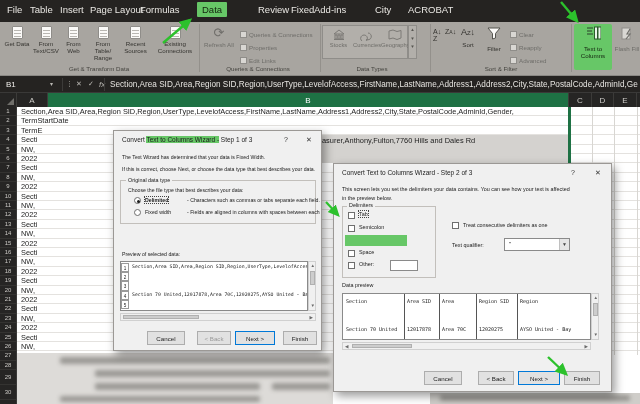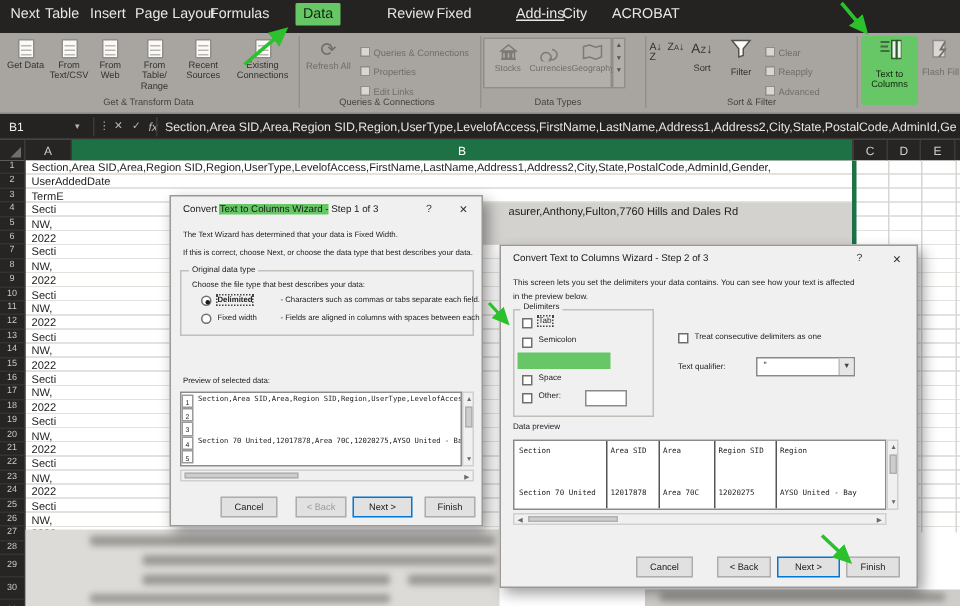--- a/index.html
+++ b/index.html
@@ -74,29 +74,29 @@
   .ddown{position:absolute;background:#fff;border:1px solid #8a8a8a;font-size:6px;color:#1b1b1b;}
   .ddown .arr{position:absolute;right:0;top:0;bottom:0;width:10px;background:#e6e6e6;border-left:1px solid #c0c0c0;font-size:5px;color:#444;text-align:center;line-height:11px;}
   svg#arrows{position:absolute;left:0;top:0;z-index:99;pointer-events:none;}
 </style>
 </head>
 <body>
 
 <div id="stage">
 
   <div class="abs" id="tabbar">
-      <span class="rtab" style="left: 7px;">Next</span>
+      <span class="rtab" style="left: 7px;">File</span>
       <span class="rtab" style="left: 30px;">Table</span>
       <span class="rtab" style="left: 60px;">Insert</span>
       <span class="rtab" style="left: 90px;">Page Layout</span>
       <span class="rtab" style="left: 140px;">Formulas</span>
       <span class="rtab active" style="left: 197px;">Data</span>
       <span class="rtab" style="left: 258px;">Review</span>
       <span class="rtab" style="left: 291px;">Fixed</span>
-      <span class="rtab" style="left: 344px; text-decoration: underline;">Add-ins</span>
+      <span class="rtab" style="left: 314px;">Add-ins</span>
       <span class="rtab" style="left: 375px;">City</span>
       <span class="rtab" style="left: 408px;">ACROBAT</span>
     </div>
 
   <div class="abs" id="ribbon">
     <div id="g1">
         <div class="rbtn" style="left: 2px; top: 4px; width: 30px; position: absolute;">
           <div class="idoc"></div>
           <div class="rlbl">Get Data</div>
         </div>
@@ -253,21 +253,21 @@
       <div class="rnum" style="top: 235px; height: 9.4px; line-height: 9.4px; position: absolute;">26</div>
       <div class="rnum" style="top: 244.4px; height: 9.4px; line-height: 9.4px; position: absolute;">27</div>
       <div class="rnum" style="top: 253.8px; height: 9.4px; line-height: 9.4px; position: absolute;">28</div>
       <div class="rnum" style="top: 263px; height: 15px; line-height: 15px; position: absolute;">29</div>
       <div class="rnum" style="top: 278px; height: 15px; line-height: 15px; position: absolute;">30</div>
       <div class="rnum" style="top: 293px; height: 15px; line-height: 15px; position: absolute;">31</div>
     </div>
 
   <div id="celltexts">
       <div class="cellt" style="left: 21px; top: 107px; width: 547px; position: absolute;">Section,Area SID,Area,Region SID,Region,UserType,LevelofAccess,FirstName,LastName,Address1,Address2,City,State,PostalCode,AdminId,Gender,</div>
-      <div class="cellt" style="left: 21px; top: 116.4px; width: 547px; position: absolute;">UserAddedDate</div>
+      <div class="cellt" style="left: 21px; top: 116.4px; width: 547px; position: absolute;">TermStartDate</div>
       <div class="cellt" style="left: 21px; top: 125.8px; width: 547px; position: absolute;">TermE</div>
       <div class="cellt" style="left: 21px; top: 135.2px; width: 547px; position: absolute;">Secti</div>
       <div class="cellt" style="left: 21px; top: 144.6px; width: 547px; position: absolute;">NW,</div>
       <div class="cellt" style="left: 21px; top: 154px; width: 547px; position: absolute;">2022</div>
       <div class="cellt" style="left: 21px; top: 163.4px; width: 547px; position: absolute;">Secti</div>
       <div class="cellt" style="left: 21px; top: 172.8px; width: 547px; position: absolute;">NW,</div>
       <div class="cellt" style="left: 21px; top: 182.2px; width: 547px; position: absolute;">2022</div>
       <div class="cellt" style="left: 21px; top: 191.6px; width: 547px; position: absolute;">Secti</div>
       <div class="cellt" style="left: 21px; top: 201px; width: 547px; position: absolute;">NW,</div>
       <div class="cellt" style="left: 21px; top: 210.4px; width: 547px; position: absolute;">2022</div>
@@ -281,21 +281,21 @@
       <div class="cellt" style="left: 21px; top: 285.6px; width: 547px; position: absolute;">NW,</div>
       <div class="cellt" style="left: 21px; top: 295px; width: 547px; position: absolute;">2022</div>
       <div class="cellt" style="left: 21px; top: 304.4px; width: 547px; position: absolute;">Secti</div>
       <div class="cellt" style="left: 21px; top: 313.8px; width: 547px; position: absolute;">NW,</div>
       <div class="cellt" style="left: 21px; top: 323.2px; width: 547px; position: absolute;">2022</div>
       <div class="cellt" style="left: 21px; top: 332.6px; width: 547px; position: absolute;">Secti</div>
       <div class="cellt" style="left: 21px; top: 342px; width: 547px; position: absolute;">NW,</div>
       <div class="cellt" style="left: 21px; top: 351.4px; width: 547px; position: absolute;">2022</div>
       <div class="cellt" style="left: 21px; top: 360.8px; width: 547px; position: absolute;">Secti</div>
     </div>
-  <div class="cellt" style="left:339px;top:135.8px;width:209px">asurer,Anthony,Fulton,7760 Hills and Dales Rd</div>
+  <div class="cellt" style="left:322px;top:135.8px;width:209px">asurer,Anthony,Fulton,7760 Hills and Dales Rd</div>
 
   <div class="abs" id="colB-border"></div>
 
   <div class="abs" id="blurpanelL">
     <div class="blurbar" style="left:43px;top:4px;width:270px;height:7px"></div>
     <div class="blurbar" style="left:78px;top:17px;width:235px;height:7px"></div>
     <div class="blurbar" style="left:78px;top:30px;width:165px;height:7px"></div>
     <div class="blurbar" style="left:255px;top:30px;width:58px;height:7px"></div>
     <div class="blurbar" style="left:43px;top:43px;width:200px;height:6px"></div>
   </div>

